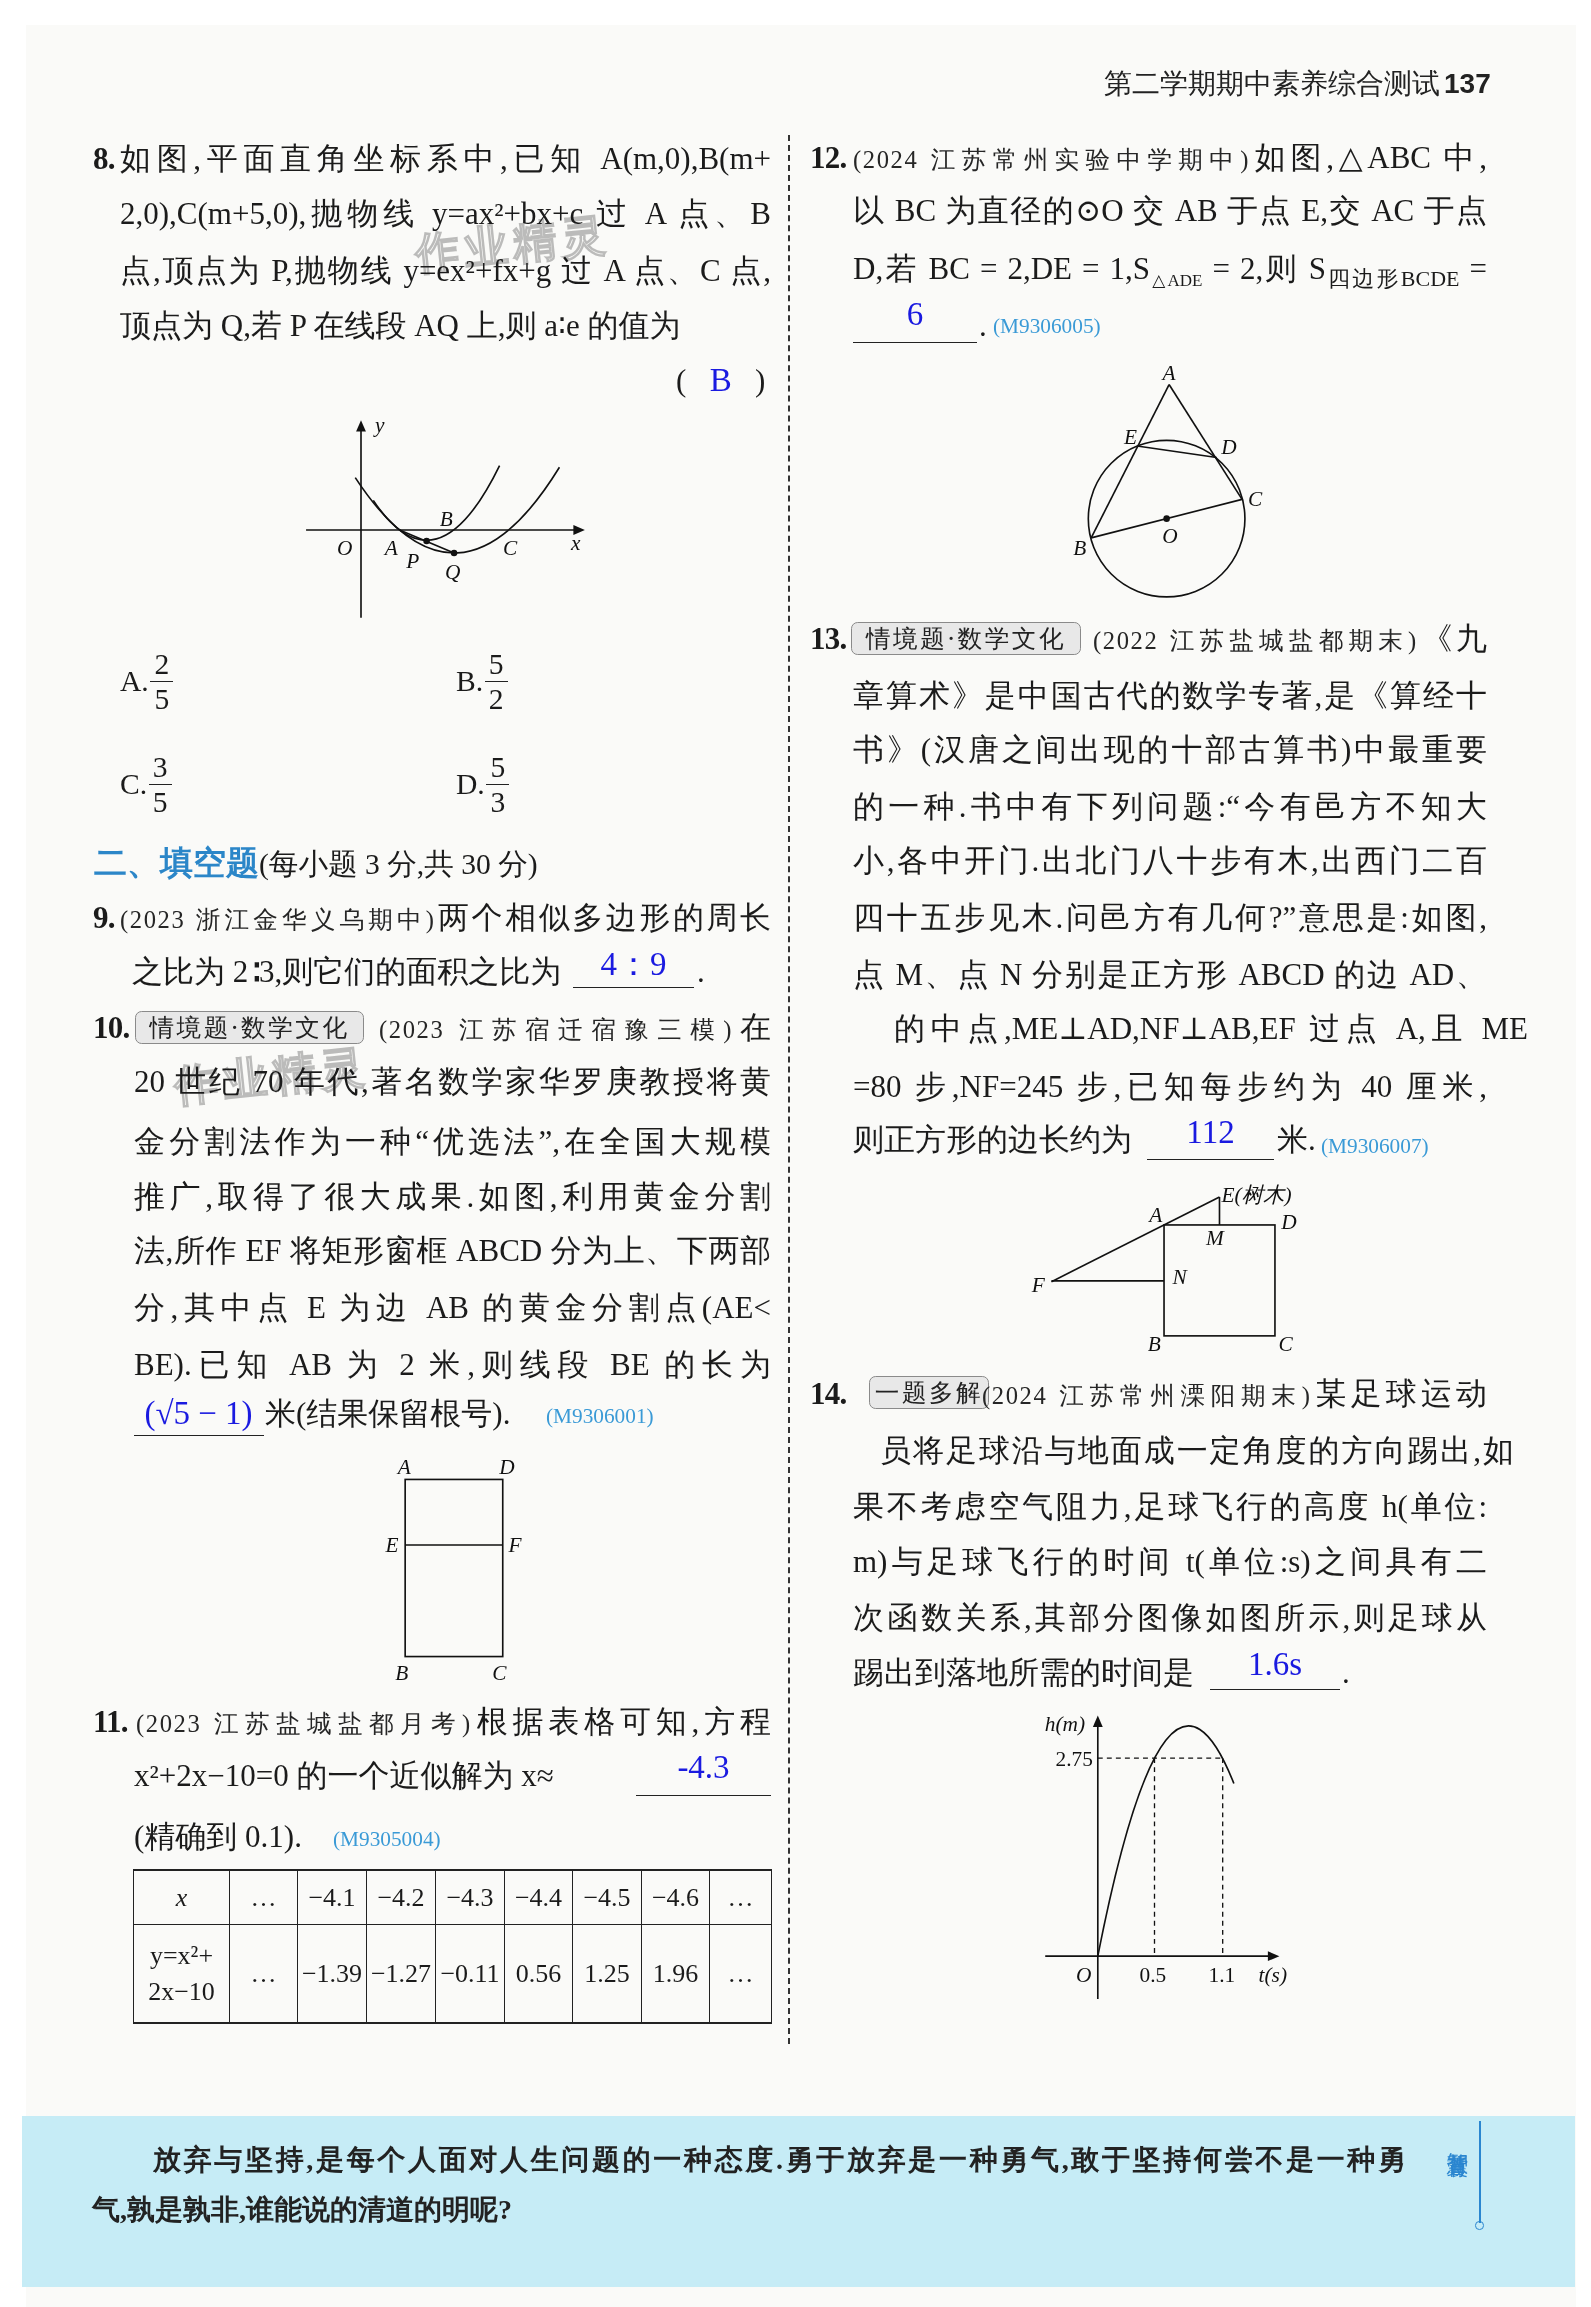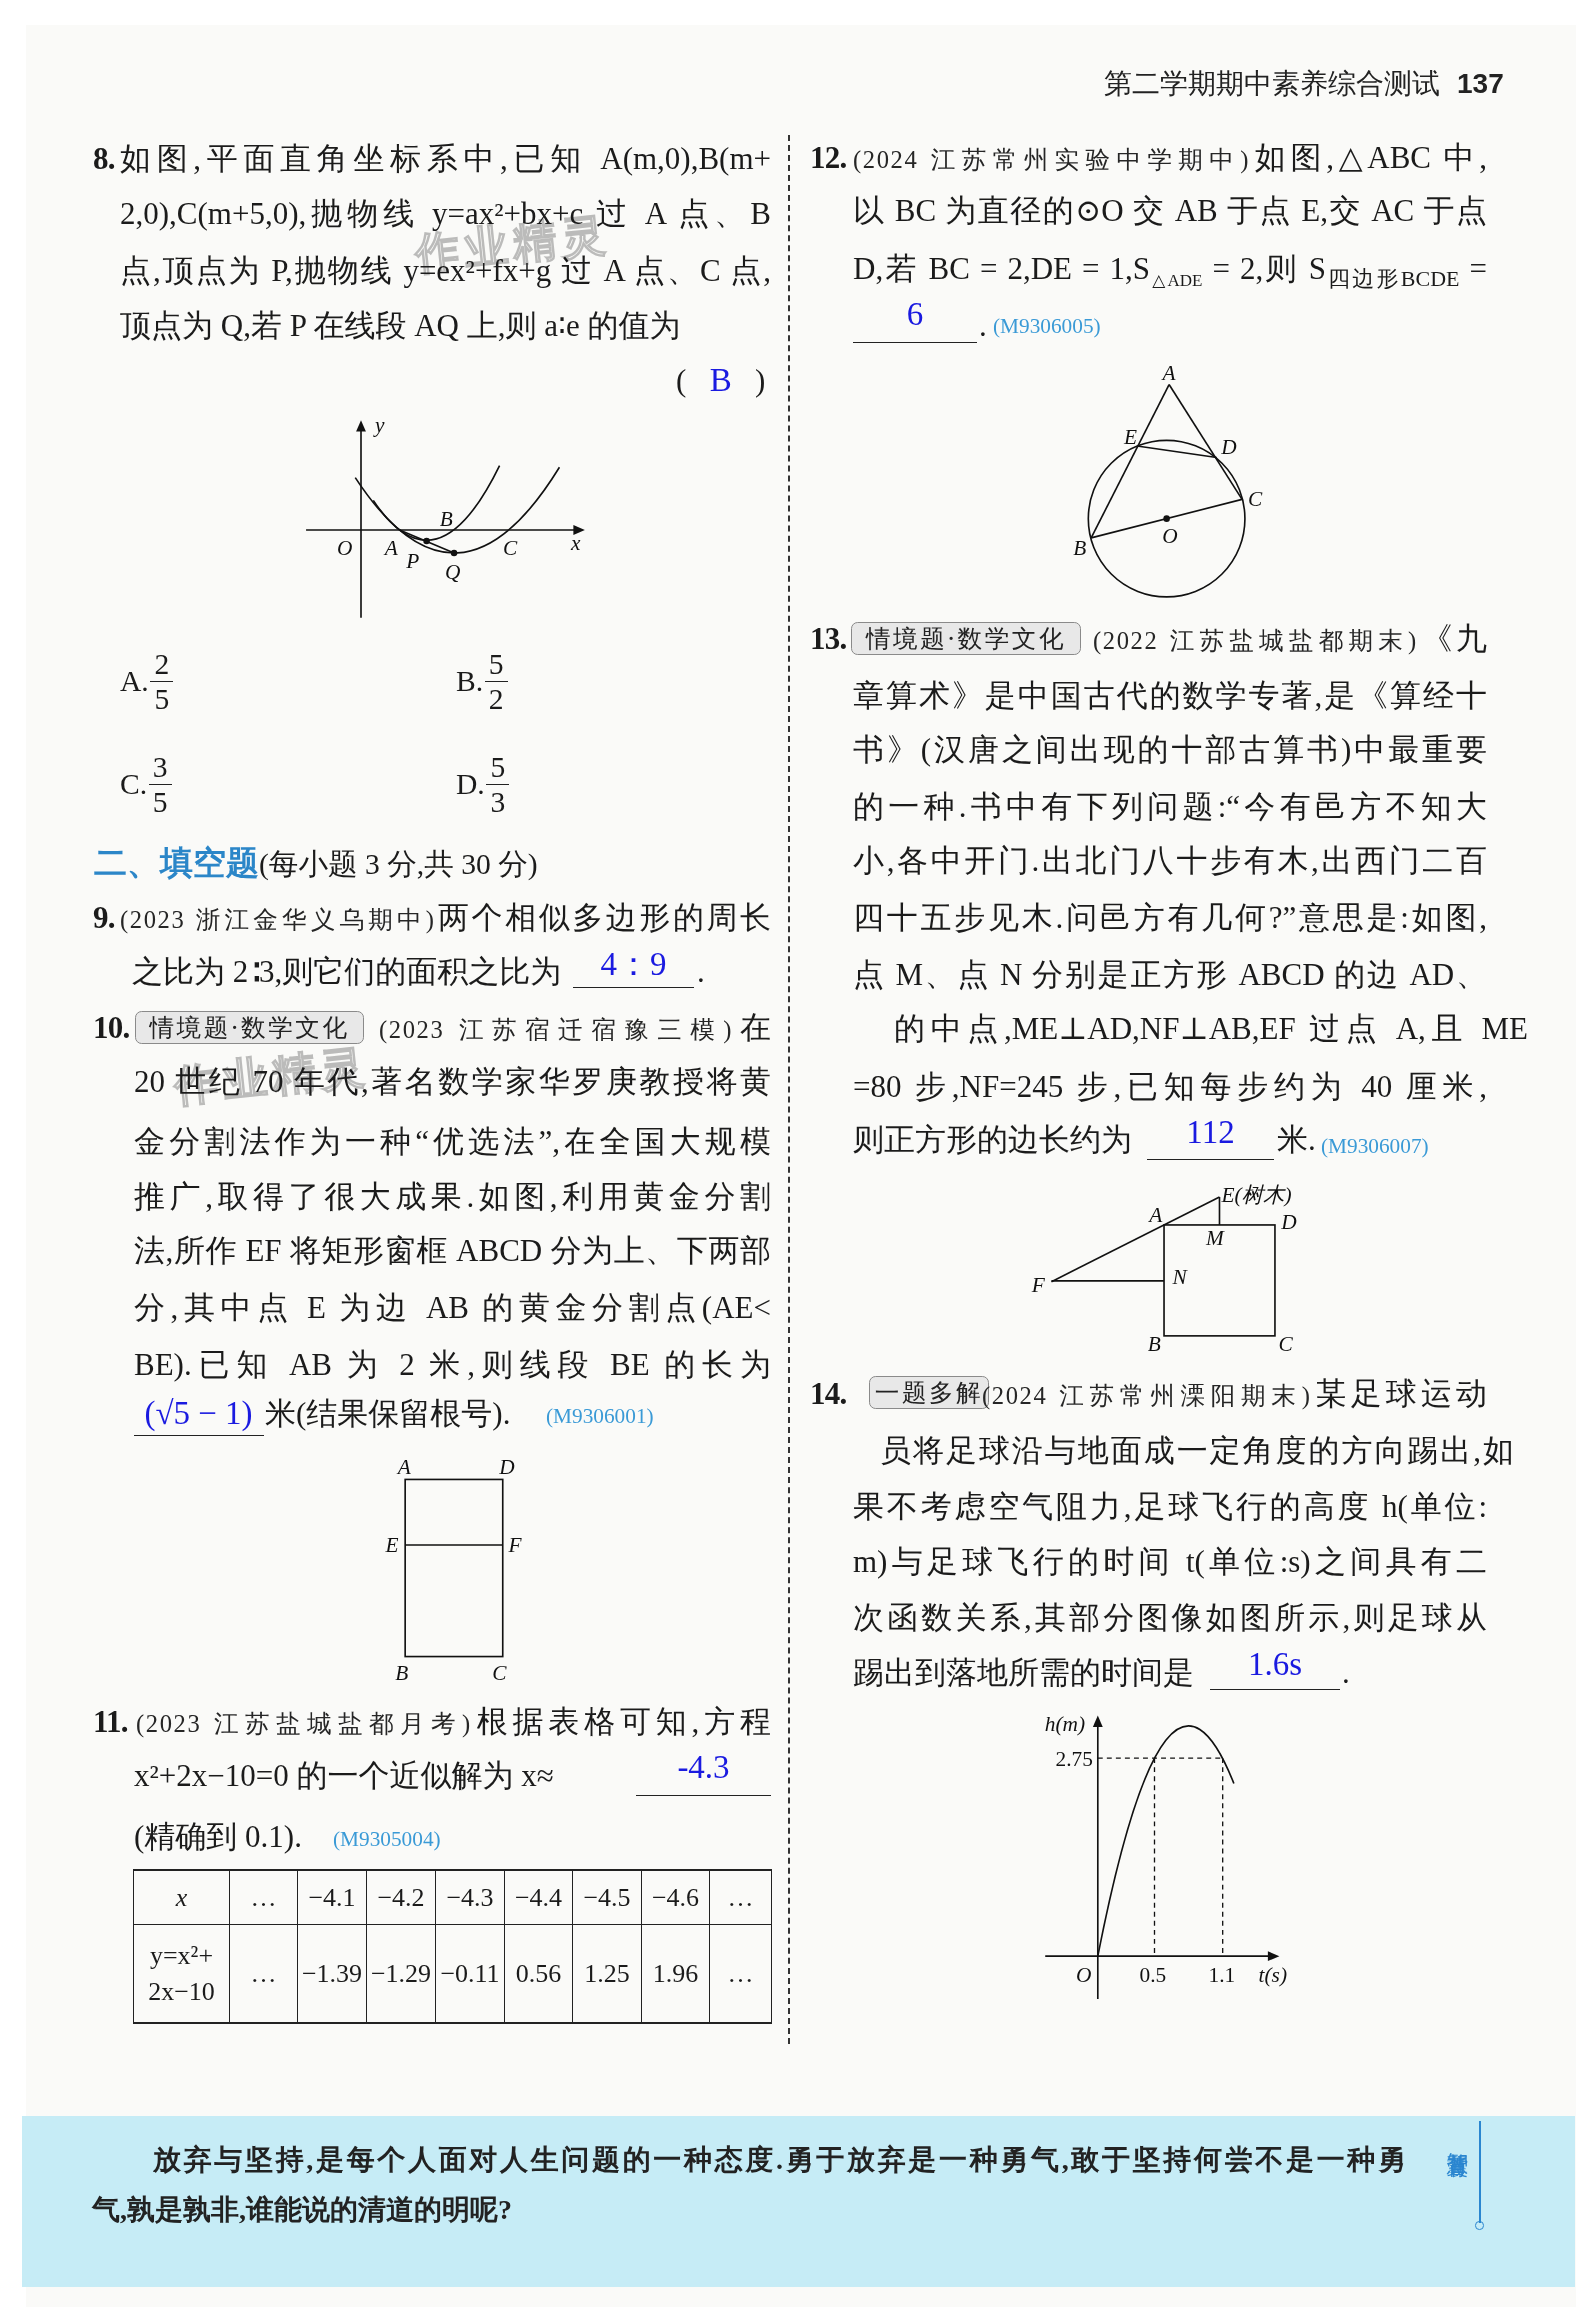--- a/index.html
+++ b/index.html
@@ -5,21 +5,21 @@
   :root{
     --answer:#1a1ae0; --section:#2b86c8; --code:#3a9ad6;
     --footer_bg:#c6ecf6; --footer_accent:#2a86d0; --ink:#1b1b1b;
   }
   html,body{margin:0;padding:0;}
   body{width:1591px;height:2307px;position:relative;overflow:hidden;background:#ffffff;
        font-family:"Liberation Serif","DejaVu Serif",serif;color:var(--ink);}
   .page{position:absolute;left:25.5px;top:24.6px;width:1550px;height:2282px;background:#fafaf8;}
   .hdr{position:absolute;left:1104px;top:66px;height:36px;line-height:36px;font-size:28px;
        font-family:"DejaVu Sans","Liberation Sans",sans-serif;color:#222;white-space:nowrap;}
-  .hdr .pg{font-weight:bold;margin-left:17px;font-family:"Liberation Sans","DejaVu Sans",sans-serif;}
+  .hdr .pg{font-weight:bold;margin-left:4px;font-family:"Liberation Sans","DejaVu Sans",sans-serif;}
   .ln{position:absolute;height:41px;line-height:41px;font-size:31px;white-space:nowrap;}
   .ln.j{white-space:normal;text-align:justify;text-align-last:justify;overflow:hidden;}
   .qn{position:absolute;height:41px;line-height:41px;font-size:31px;font-weight:bold;
       font-family:"Liberation Serif","DejaVu Serif",serif;letter-spacing:-0.8px;}
   .src{font-size:24.6px;letter-spacing:1.6px;color:#262626;}
   .ans{position:absolute;height:41px;line-height:41px;font-size:33px;text-align:center;
        color:var(--answer);font-family:"Liberation Serif","DejaVu Serif",serif;white-space:nowrap;}
   .code{position:absolute;height:41px;line-height:41px;font-size:21.3px;color:var(--code);white-space:nowrap;}
   .blank{position:absolute;height:0;border-bottom:1.6px solid #222;}
   .tag{position:absolute;border:1.6px solid #8a8a8a;border-radius:6.6px;background:#e8e8e8;
@@ -193,21 +193,21 @@
     <td>−4.6</td>
     <td>…</td>
   </tr>
   <tr>
     <td class="first-col">
           <div>y=x²+</div>
           <div>2x−10</div>
         </td>
     <td>…</td>
     <td>−1.39</td>
-    <td>−1.29</td>
+    <td>−1.27</td>
     <td>−0.11</td>
     <td>0.56</td>
     <td>1.25</td>
     <td>1.96</td>
     <td>…</td>
   </tr>
 </tbody>
   </table>
 
 <div class="qn" style="left:810px;top:137px;">12.</div>

